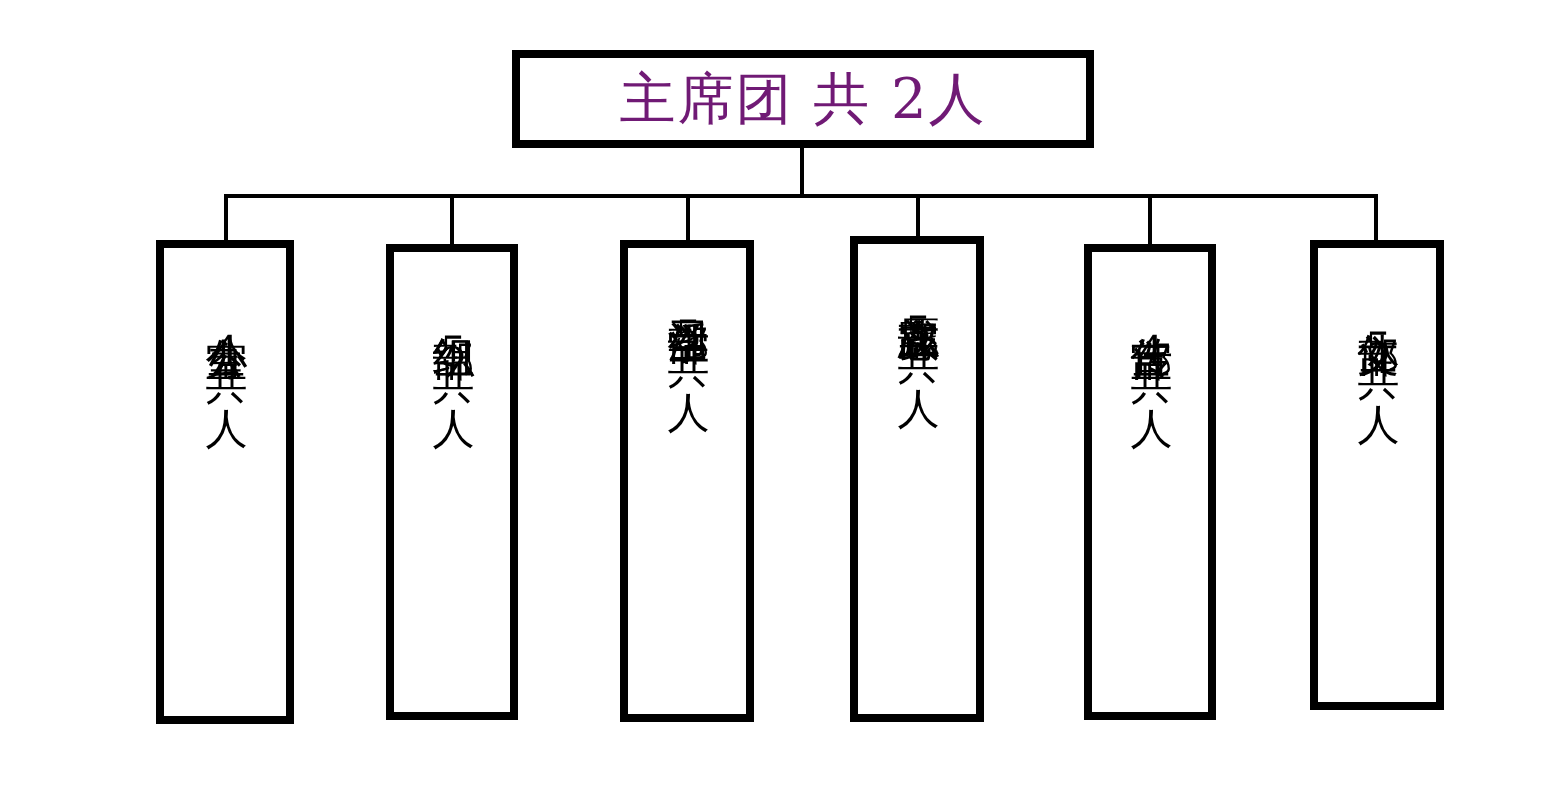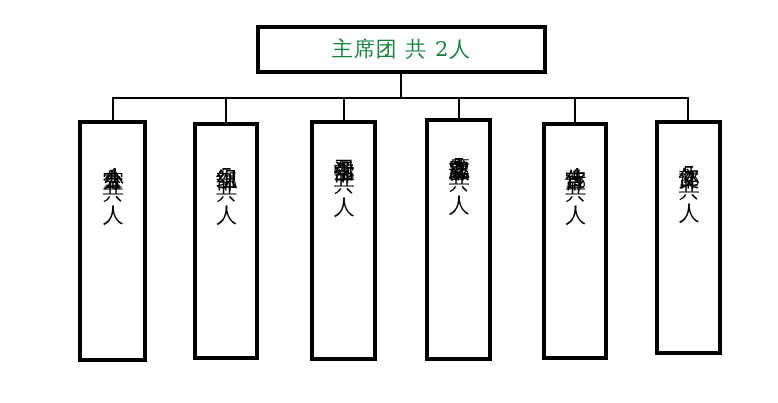--- a/index.html
+++ b/index.html
@@ -27,25 +27,25 @@
     width: 291px;
     height: 49px;
     border: 4px solid #000000;
     box-sizing: border-box;
     background: #ffffff;
     display: flex;
     align-items: center;
     justify-content: center;
   }
   .root-label {
-    font-size: 21px;
+    font-size: 28px;
     line-height: 1;
     letter-spacing: 1px;
     white-space: nowrap;
-    color: #15803d;
+    color: #701a75;
   }
 
   
   .stem {
     position: absolute;
     left: 400px;
     top: 74px;
     width: 2px;
     height: 25px;
     background: #000000;

